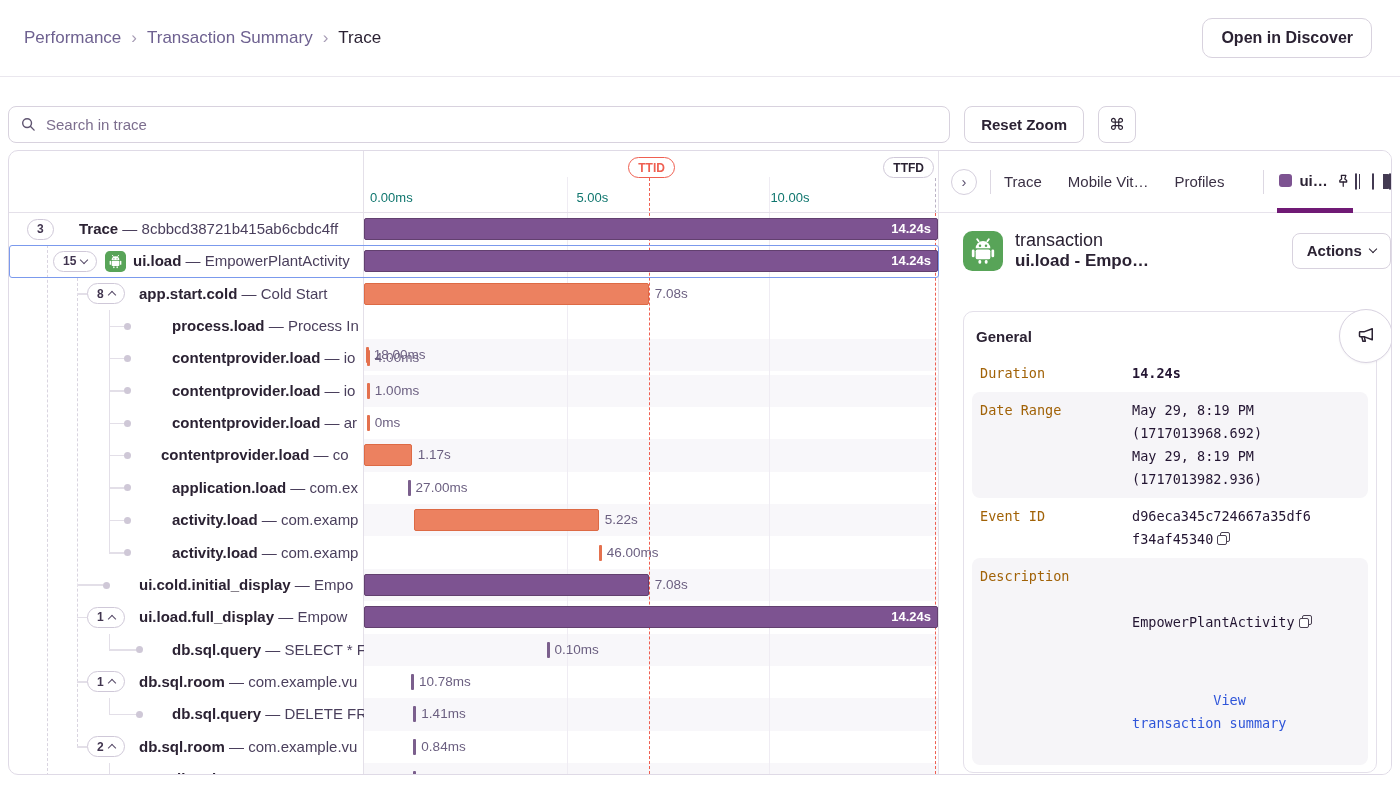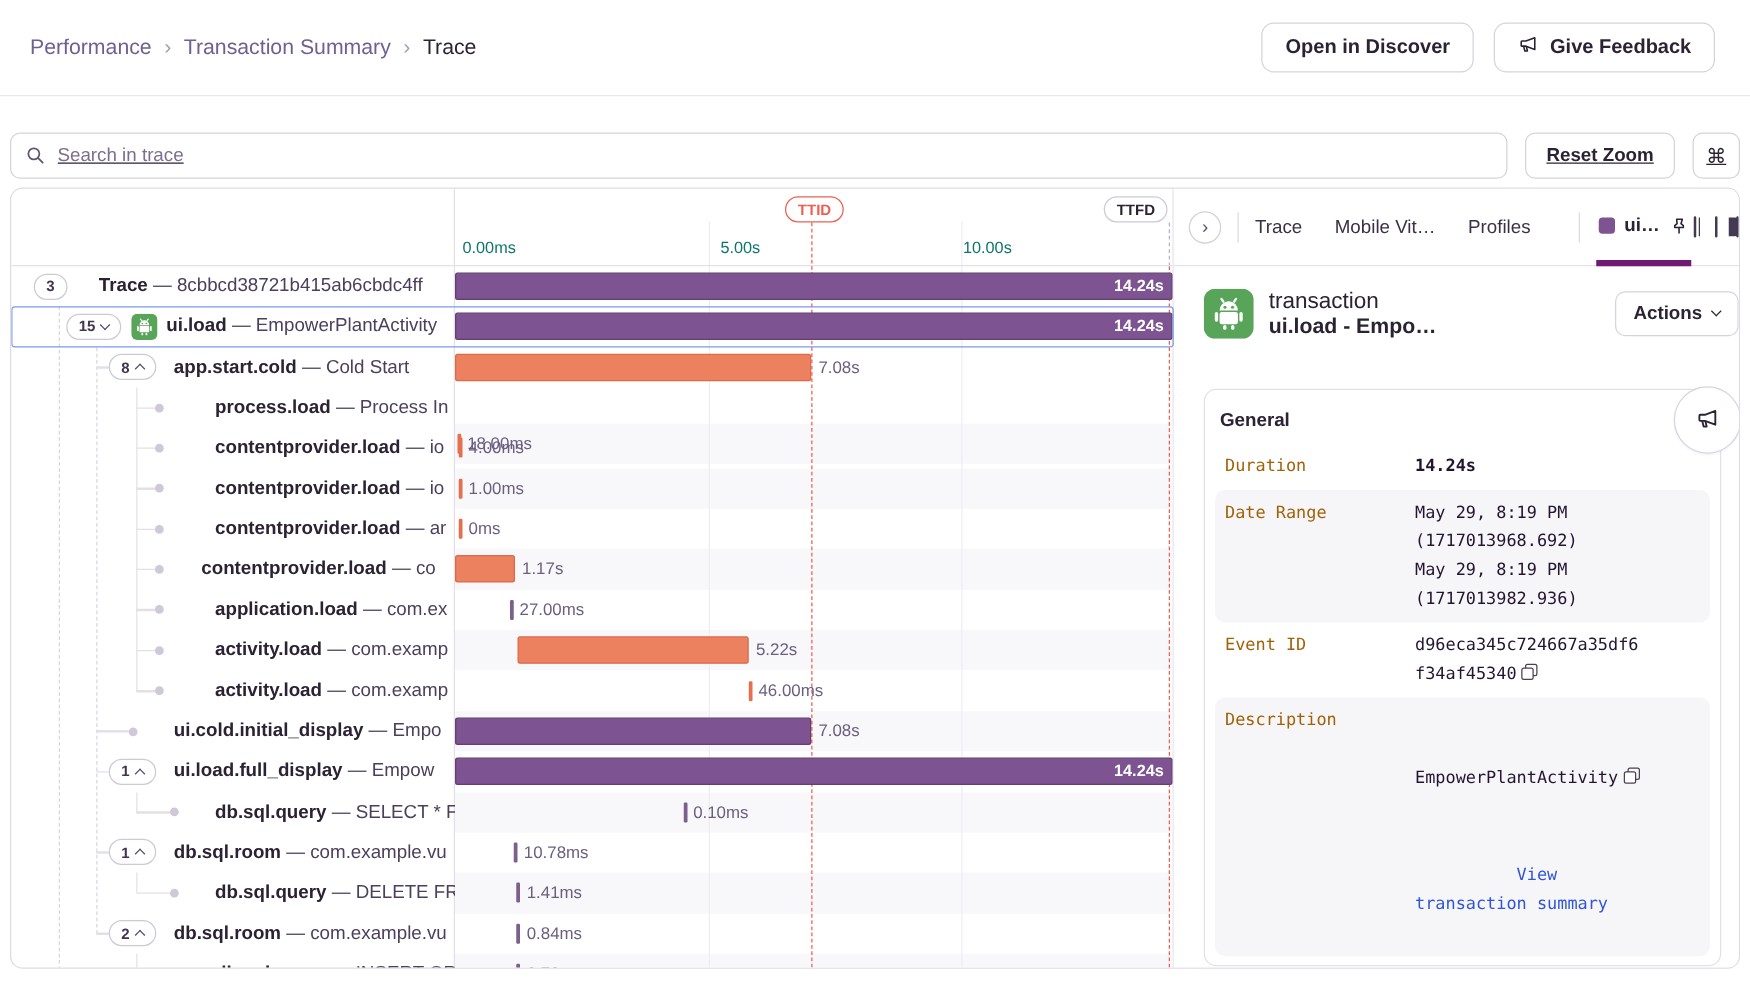--- a/index.html
+++ b/index.html
@@ -13,21 +13,21 @@
   .crumb { color:#6e6190; cursor:pointer; }
   .crumb.last { color:#2b2233; }
   .crumb-sep { color:#a79cb5; font-size:17px; }
   .hdr-buttons { margin-left:auto; display:flex; gap:16px; }
   .btn { display:inline-flex; align-items:center; gap:9px; height:40px; padding:0 18px;
     border:1px solid #d8d2de; border-radius:10px; background:#fff; font-weight:700;
     font-size:16px; color:#2b2233; cursor:pointer; font-family:inherit; }
   .btn svg { width:17px; height:17px; }
 
   
-  .toolbar { position:absolute; top:106px; left:8px; width:1384px; height:37px; display:flex; gap:14px;text-decoration:underline; }
+  .toolbar { position:absolute; top:106px; left:8px; width:1128px; height:37px; display:flex; gap:14px; }
   .search-box { flex:1; display:flex; align-items:center; gap:10px; border:1px solid #d8d2de;
     border-radius:8px; background:#fff; padding:0 12px; }
   .search-box svg { width:15px; height:15px; flex:none; }
   .search-box input { border:none; outline:none; flex:1; font-size:15px; font-family:inherit; color:#2b2233; background:transparent; }
   .search-box input::placeholder { color:#7c6e8e; }
   .tool-btn { height:37px; border:1px solid #d8d2de; border-radius:8px; background:#fff;
     font-weight:700; font-size:15px; color:#2b2233; padding:0 16px; cursor:pointer; font-family:inherit; }
   .cmd-btn { width:38px; padding:0; font-weight:400; font-size:16px; }
 
   
@@ -133,27 +133,20 @@
       <span class="crumb">Performance</span>
       <span class="crumb-sep">›</span>
       <span class="crumb">Transaction Summary</span>
       <span class="crumb-sep">›</span>
       <span class="crumb last">Trace</span>
     </div>
   <div class="hdr-buttons">
     <button class="btn">
       <span>Open in Discover</span>
     </button>
-    <button class="btn">
-      <span class="mega-slot"><svg viewBox="0 0 24 24" fill="none" stroke="#2b2233" stroke-width="1.8" stroke-linejoin="round" stroke-linecap="round">
-            <path d="M19.5 4.5 9.5 8.2H5c-.45 0-.8.35-.8.8v4.2c0 .45.35.8.8.8h4.5l10 3.7V4.5z"></path>
-            <path d="M7 14.5l1.3 5h2.9l-1.2-5"></path>
-          </svg></span>
-      <span>Give Feedback</span>
-    </button>
   </div>
 </div>
 
 <div class="toolbar">
   <div class="search-box">
     <svg viewBox="0 0 16 16" fill="none" stroke="#5f5470" stroke-width="1.5">
         <circle cx="6.5" cy="6.5" r="4.7"></circle>
         <line x1="10.2" y1="10.2" x2="14" y2="14" stroke-linecap="round"></line>
       </svg>
     <input type="text" value="" placeholder="Search in trace" style="">

